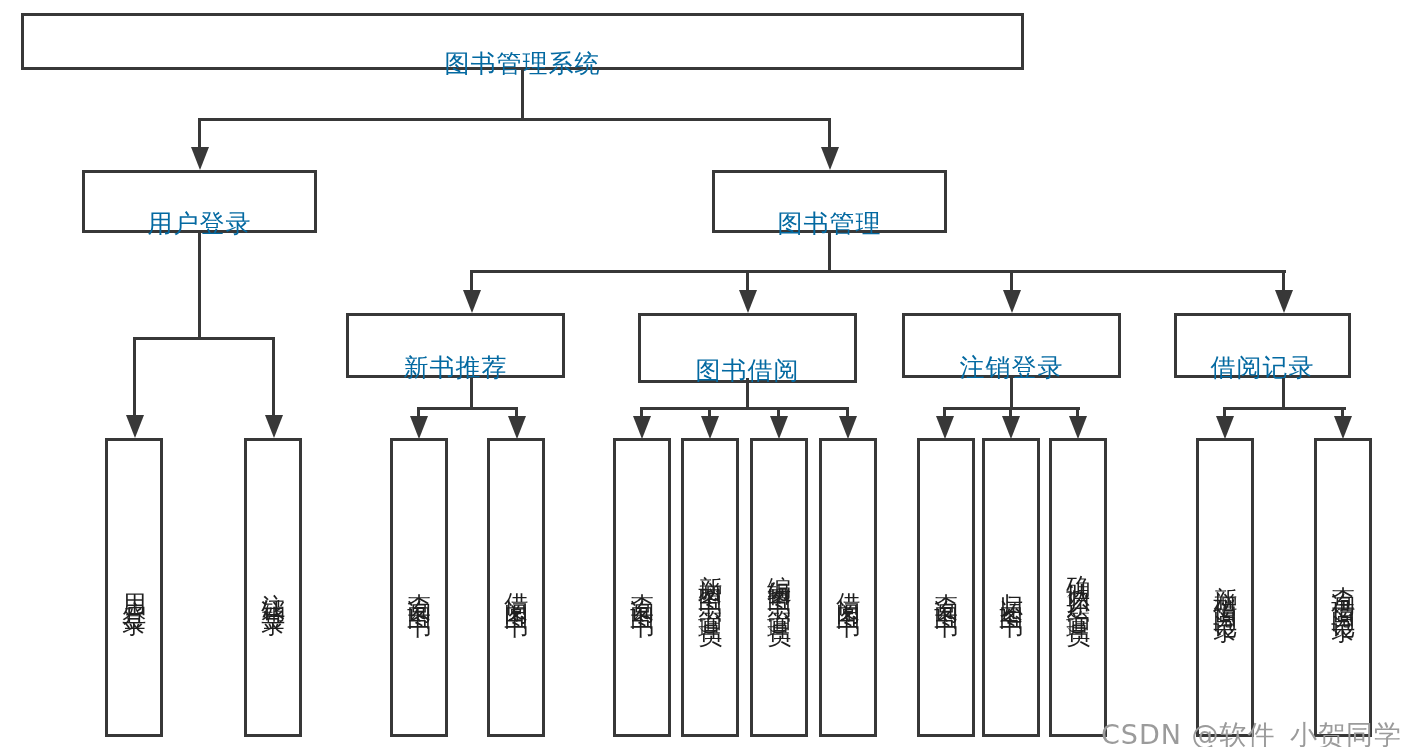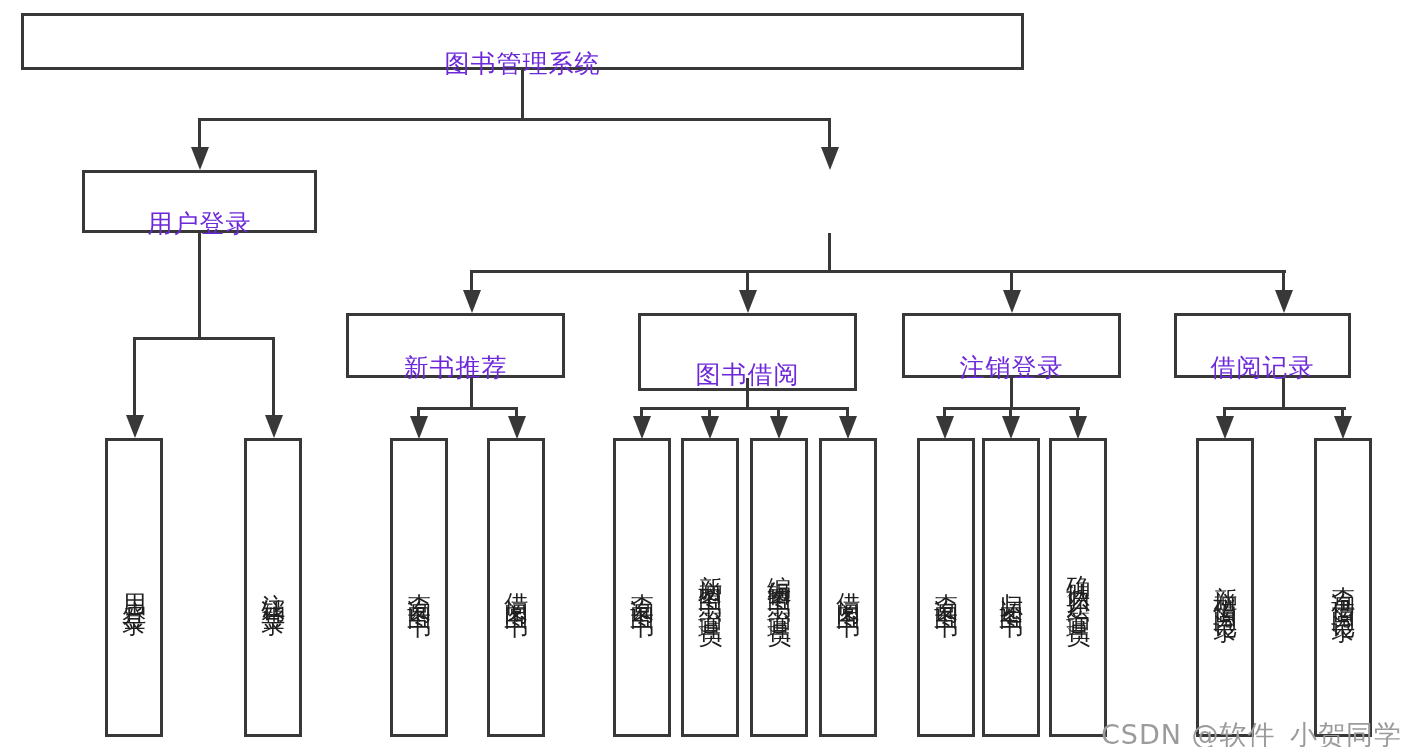--- a/index.html
+++ b/index.html
@@ -18,21 +18,21 @@
     border: 3px solid #383838;
     background: #ffffff;
     display: flex;
     align-items: center;
     justify-content: center;
   }
   .h-label {
     font-size: 25px;
     letter-spacing: 1px;
     white-space: nowrap;
-    color: #6d28d9;
+    color: #0369a1;
     margin-top: 44px;
   }
   .leaf .v-label {
     writing-mode: vertical-rl;
     text-orientation: mixed;
     font-size: 24px;
     letter-spacing: 7px;
     line-height: 1.1;
     white-space: nowrap;
     color: #1f1f1f;
@@ -71,37 +71,40 @@
   </div>
 
   <div class="line-v" style="left:521px;top:69px;height:52px"></div>
   <div class="line-h" style="left:198px;top:118px;width:633px"></div>
   <div class="arrow" style="left:198px;top:118px;height:29px"></div>
   <div class="arrow" style="left:828px;top:118px;height:29px"></div>
 
   <div class="box" style="left:82px;top:170px;width:235px;height:63px">
     <span class="h-label">用户登录</span>
   </div>
+  <div class="box" style="left:712px;top:170px;width:235px;height:63px">
+    <span class="h-label">图书管理</span>
+  </div>
 
   <div class="line-v" style="left:198px;top:233px;height:107px"></div>
   <div class="line-h" style="left:133px;top:337px;width:142px"></div>
   <div class="arrow" style="left:133px;top:337px;height:78px"></div>
   <div class="arrow" style="left:272px;top:337px;height:78px"></div>
 
   <div class="line-v" style="left:828px;top:233px;height:40px"></div>
   <div class="line-h" style="left:470px;top:270px;width:816px"></div>
   <div class="arrow" style="left:470px;top:270px;height:20px"></div>
   <div class="arrow" style="left:746px;top:270px;height:20px"></div>
   <div class="arrow" style="left:1010px;top:270px;height:20px"></div>
   <div class="arrow" style="left:1282px;top:270px;height:20px"></div>
 
   <div class="box" style="left:346px;top:313px;width:219px;height:65px">
     <span class="h-label">新书推荐</span>
   </div>
-  <div class="box" style="left:638px;top:313px;width:219px;height:78px">
+  <div class="box" style="left:638px;top:313px;width:219px;height:70px">
     <span class="h-label">图书借阅</span>
   </div>
   <div class="box" style="left:902px;top:313px;width:219px;height:65px">
     <span class="h-label">注销登录</span>
   </div>
   <div class="box" style="left:1174px;top:313px;width:177px;height:65px">
     <span class="h-label">借阅记录</span>
   </div>
 
   <div class="line-v" style="left:470px;top:378px;height:32px"></div>

